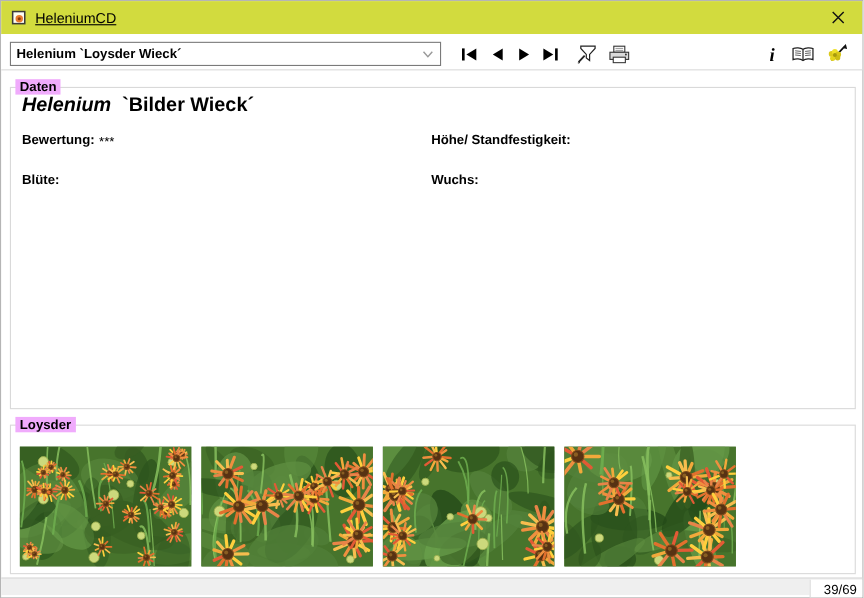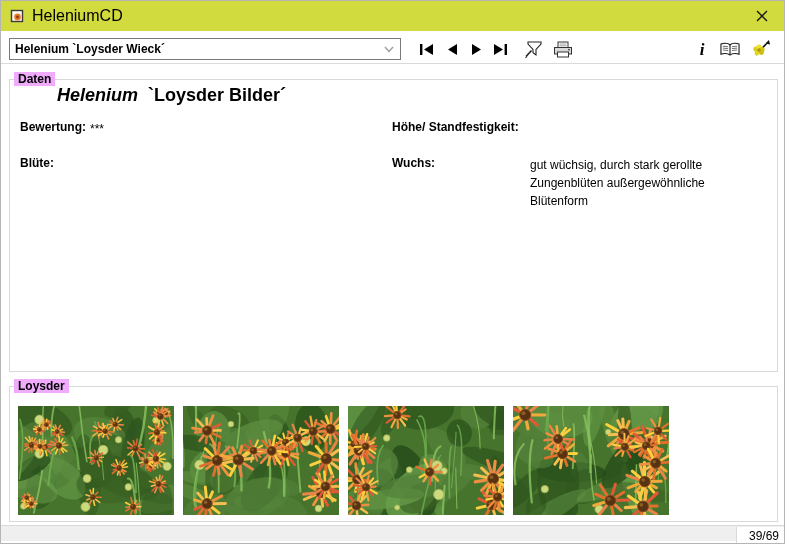--- a/index.html
+++ b/index.html
@@ -2,37 +2,37 @@
 <html style="--titlebar: #d2db3e;"><head>
 <meta charset="utf-8">
 <style>
   * { margin:0; padding:0; box-sizing:border-box; }
   html,body { width:785px; height:544px; }
   body { font-family:"Liberation Sans", sans-serif; font-size:12px; color:#000; background:#fff; }
   .window { position:relative; width:785px; height:544px; background:#fff; border:1px solid #b5b5b5; overflow:hidden; }
 
   
   .titlebar { position:absolute; left:0; top:0; width:100%; height:30px; background:var(--titlebar,#d2db3e); display:flex; align-items:center; padding-left:8px; }
-  .titlebar .apptitle { margin-left:7px; font-size:16px; }
+  .titlebar .apptitle { margin-left:7px; font-size:13px;text-decoration:underline; }
   .close-btn { position:absolute; right:0; top:0; width:45px; height:30px; display:flex; align-items:center; justify-content:center; cursor:pointer; }
 
   
   .toolbar { position:absolute; left:0; top:30px; width:100%; height:33px; background:#fff; border-bottom:1px solid #dadada; }
   .combo { position:absolute; left:8px; top:7px; width:392px; height:22px; background:#fff; border:1px solid #7a7a7a; display:flex; align-items:center; padding:0 22px 0 5px; font-weight:bold; cursor:default; }
   .combo .chev { position:absolute; right:6px; top:7px; }
   .tbtn { position:absolute; top:9px; width:20px; height:18px; display:flex; align-items:center; justify-content:center; cursor:pointer; }
 
   
   .groupbox { position:absolute; border:1px solid #d9d9d9; background:#fff; }
   .legend { position:absolute; top:-8px; left:4px; background:#f0abfc; padding:0 4px; font-weight:bold; }
   #daten { left:8px; top:78px; width:769px; height:293px; }
   #bilder { left:8px; top:385px; width:769px; height:136px; }
 
   .plant-title { position:absolute; left:10px; top:5px; font-size:18px; font-weight:bold; white-space:nowrap; }
-  .plant-title .genus { font-style:italic; margin-right:10px;margin-left:37px; }
+  .plant-title .genus { font-style:italic; margin-right:10px; }
 
   .flabel { position:absolute; font-weight:bold; white-space:nowrap; }
   .fvalue { position:absolute; white-space:pre-line; line-height:18px; }
   .l-label { left:10px; }  .l-value { left:80px; }
   .r-label { left:382px; } .r-value { left:520px; }
   .row1 { top:40px;text-align:center; } .row2 { top:76px; }
 
   .photo { position:absolute; top:19px; width:156px; height:109px; overflow:hidden; background:#47742c; cursor:pointer; }
   .photo svg { display:block; }
   #photo0 { left:8px; } #photo1 { left:173px; } #photo2 { left:338px; } #photo3 { left:503px; }
@@ -134,34 +134,31 @@
             <circle cx="11.5" cy="13.5" r="2.4" fill="#cdbd14"></circle>
           <circle cx="9" cy="11" r="1.8" fill="#a89a0e"></circle>
         </g>
       </svg>
     </div>
   </div>
 
   <div id="daten" class="groupbox">
     <span class="legend">Daten</span>
     <div class="plant-title">
-      <span class="genus">Helenium</span><span>`Loysder Bilder´</span>
+      <span class="genus">Helenium</span><span>`Bilder Wieck´</span>
     </div>
 
     <div class="flabel l-label row1">Bewertung:</div>
     <div class="fvalue l-value row1">***</div>
 
     <div class="flabel l-label row2">Blüte:</div>
 
     <div class="flabel r-label row1">Höhe/ Standfestigkeit:</div>
 
     <div class="flabel r-label row2">Wuchs:</div>
-    <div class="fvalue r-value row2">gut wüchsig, durch stark gerollte
-Zungenblüten außergewöhnliche
-Blütenform</div>
   </div>
 
   <div id="bilder" class="groupbox">
     <span class="legend">Loysder</span>
     <div id="photo0" class="photo" title="Helenium Loysder Wieck Foto 1">
         <svg xmlns="http://www.w3.org/2000/svg" width="156" height="109" viewBox="0 0 156 109">
           <rect width="156" height="109" fill="#47742c"></rect>
           <ellipse cx="79.8" cy="57.8" rx="30.2" ry="15.4" fill="#5f8f41" opacity="0.48" transform="rotate(153 79.8 57.8)"></ellipse>
           <ellipse cx="82.8" cy="66.2" rx="25.5" ry="13.7" fill="#2d541d" opacity="0.72" transform="rotate(152 82.8 66.2)"></ellipse>
           <ellipse cx="106.3" cy="17.5" rx="17.4" ry="10.4" fill="#2d541d" opacity="0.68" transform="rotate(71 106.3 17.5)"></ellipse>

